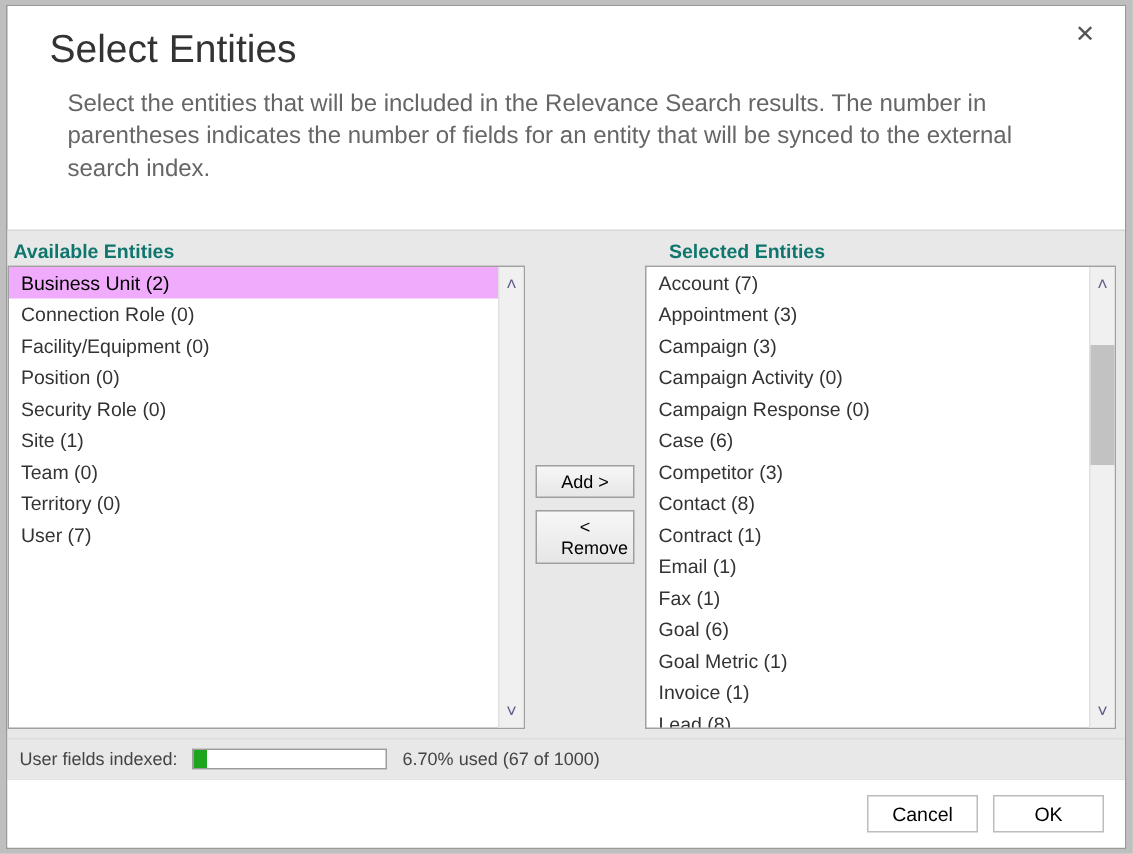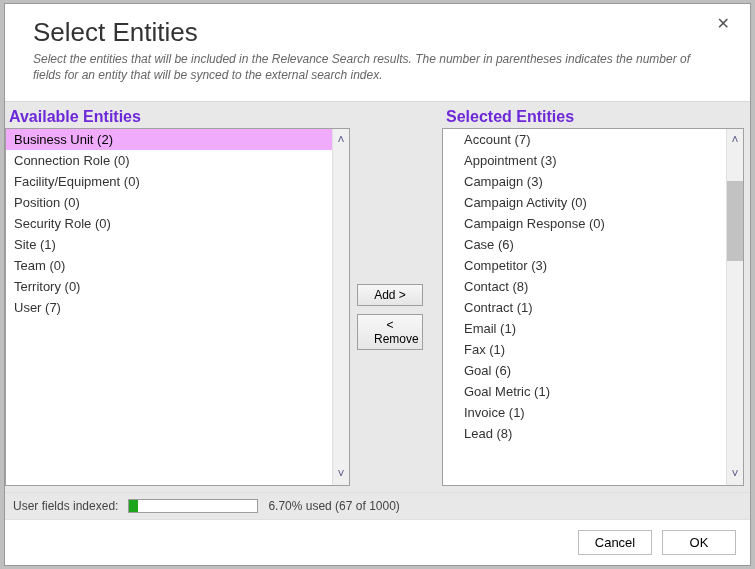--- a/index.html
+++ b/index.html
@@ -27,26 +27,25 @@
     position: relative;
   }
   .title {
     font-size: 26px;
     font-weight: 300;
     color: #333;
     margin: 0 0 4px 0;
     line-height: 1.1;
   }
   .desc {
-    font-size: 12px;
+    font-size: 16px;
     color: #666;
     line-height: 1.35;
-    margin: 0;
+    margin: 12px;
     max-width: 680px;
-    font-style: italic;
   }
   .close-btn {
     position: absolute;
     top: 8px; right: 14px;
     font-size: 16px;
     color: #555;
     cursor: pointer;
     background: none; border: none;
     padding: 4px 6px;
     line-height: 1;
@@ -65,22 +64,22 @@
   .col {
     display: flex;
     flex-direction: column;
     min-width: 0;
   }
   .col-left { width: 345px; }
   .col-mid  { width: 80px; align-items: center; justify-content: center; gap: 8px; padding-top: 40px;}
   .col-right{ flex: 1; }
   .col-header {
     font-weight: bold;
-    font-size: 16px;
-    color: #6d28d9;
+    font-size: 13px;
+    color: #0f766e;
     padding: 6px 8px 2px 16px;
   }
   .listbox-wrap {
     flex: 1;
     border: 1px solid #a0a0a0;
     background: #fff;
     margin: 0 0 6px 0;
     position: relative;
     display: flex;
     min-height: 0;
@@ -161,21 +160,21 @@
   }
   .foot-btn {
     width: 74px;
     padding: 4px 0;
     font-size: 13px;
     background: #fff;
     border: 1px solid #bcbcbc;
     cursor: pointer;
   }
   .col-left .listbox-wrap { margin-left: 0; margin-right: 0;}
-  .col-right .listbox-wrap { margin-left: 12px; margin-right: 6px; padding-left: 13px;}
+  .col-right .listbox-wrap { margin-left: 0; margin-right: 6px;}
   .col-left .col-header { padding-left: 4px;}
 </style>
 </head>
 <body>
 
 <div class="window">
   <div class="header">
     <h1 class="title">Select Entities</h1>
     <p class="desc">Select the entities that will be included in the Relevance Search results. The number in parentheses indicates the number of fields for an entity that will be synced to the external search index.</p>
     <button class="close-btn">

